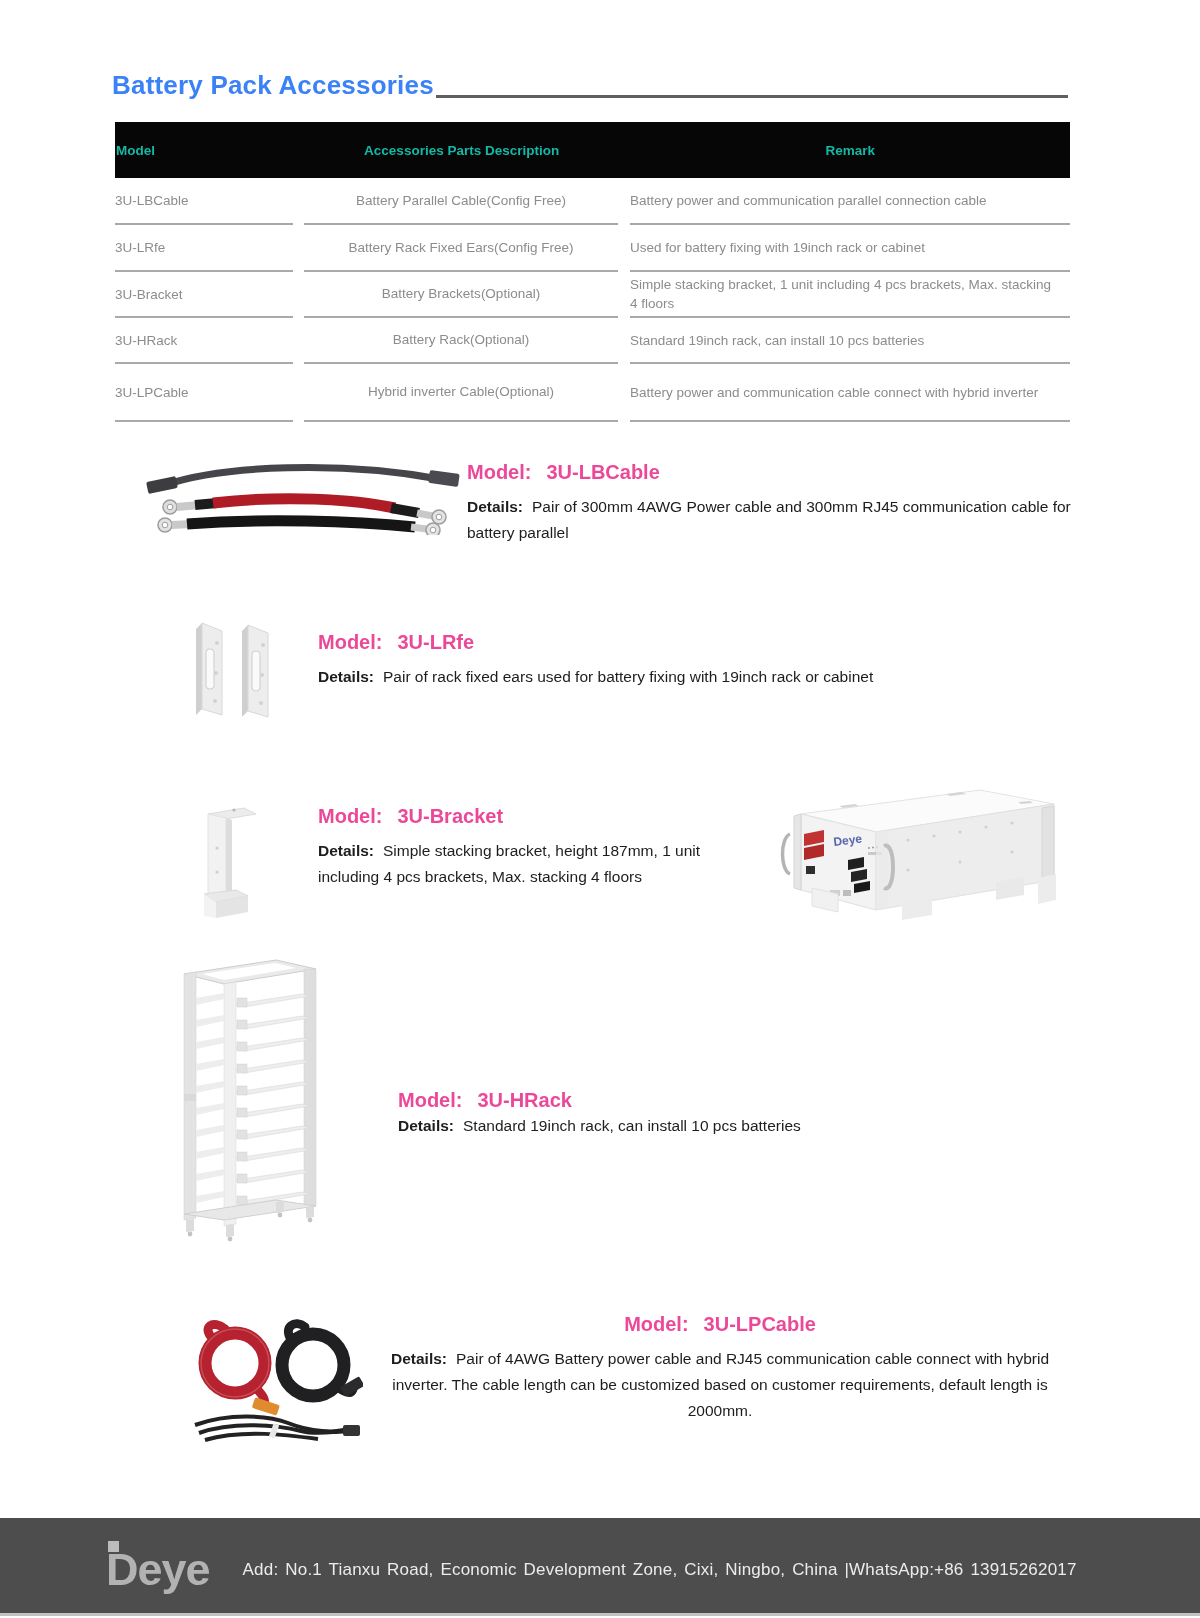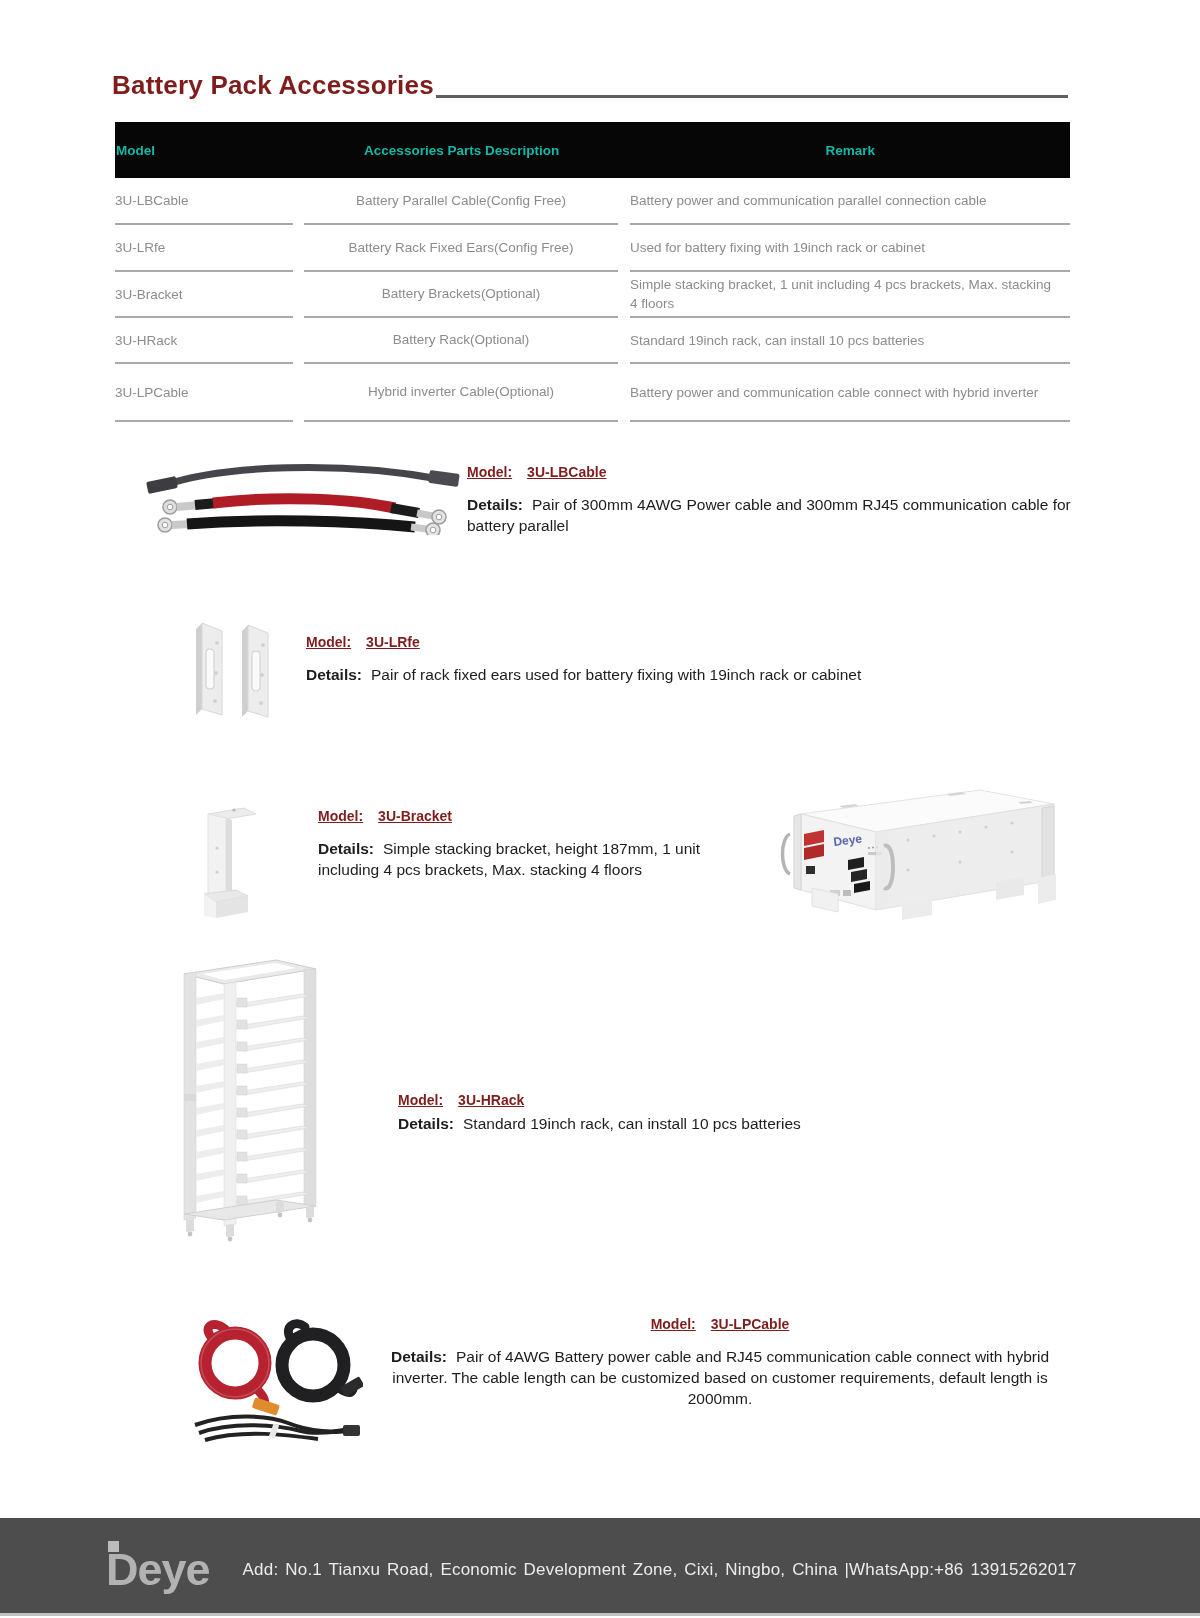--- a/index.html
+++ b/index.html
@@ -1,21 +1,21 @@
 <!DOCTYPE html>
 <html><head>
 <meta charset="utf-8">
 <style>
   html,body{margin:0;padding:0;background:#ffffff;}
   #page{position:relative;width:1200px;height:1618px;background:#ffffff;
         font-family:"Liberation Sans",sans-serif;overflow:hidden;}
 
   
   .page-title{position:absolute;left:112px;top:70px;font-size:26px;font-weight:bold;
-              color:#7f1d1d;letter-spacing:.2px;}
+              color:#3b82f6;letter-spacing:.2px;}
   .title-rule{position:absolute;left:436px;top:95px;width:632px;height:3px;background:#5f5f5f;}
 
   
   .acc-table{position:absolute;left:115px;top:122px;width:955px;}
   .t-head{display:flex;align-items:center;background:#060606;height:56px;}
   .th{color:#14b8a6;font-weight:bold;font-size:13.5px;}
   .col1{width:178px;}
   .col2{width:314px;margin-left:11px;}
   .col3{width:440px;margin-left:12px;}
   .th.col1{padding-left:1px;}
@@ -24,26 +24,26 @@
   .t-row .td{border-bottom:2px solid #a9a9a9;color:#8c8c8c;font-size:13.5px;box-sizing:border-box;}
   .rh46{height:46px;} .rh47{height:47px;} .rh58{height:58px;}
   .td.col1{display:flex;align-items:center;}
   .td.col2{display:flex;align-items:center;justify-content:center;
            line-height:17.5px;text-align:center;}
   .td.col3{display:flex;align-items:center;line-height:19px;padding-right:10px;}
 
   
   .p-img{position:absolute;}
   .p-text{position:absolute;}
-  .model-line{font-size:14px;font-weight:bold;color:#7f1d1d;line-height:19px;text-decoration:underline;}
+  .model-line{font-size:20px;font-weight:bold;color:#ec4899;line-height:19px;}
   .model-line .val{margin-left:15px;}
-  .details{font-size:15.5px;color:#1d1d1d;line-height:21px;margin:12px 0 0 0;}
+  .details{font-size:15.5px;color:#1d1d1d;line-height:26px;margin:12px 0 0 0;}
   .details b{margin-right:9px;}
   #p1-text{left:467px;top:463px;width:604px;}
-  #p2-text{left:306px;top:633px;width:660px;}
+  #p2-text{left:318px;top:633px;width:660px;}
   #p3-text{left:318px;top:807px;width:398px;}
   #p4-text{left:398px;top:1091px;width:680px;}
   #p4-text .details{margin-top:3px;}
   #p5-text{left:378px;top:1315px;width:684px;text-align:center;}
   #img-lbcable{left:143px;top:455px;}
   #img-lrfe{left:186px;top:615px;}
   #img-bracket{left:192px;top:796px;}
   #img-battery{left:756px;top:782px;}
   #img-hrack{left:176px;top:954px;}
   #img-lpcable{left:183px;top:1297px;}

